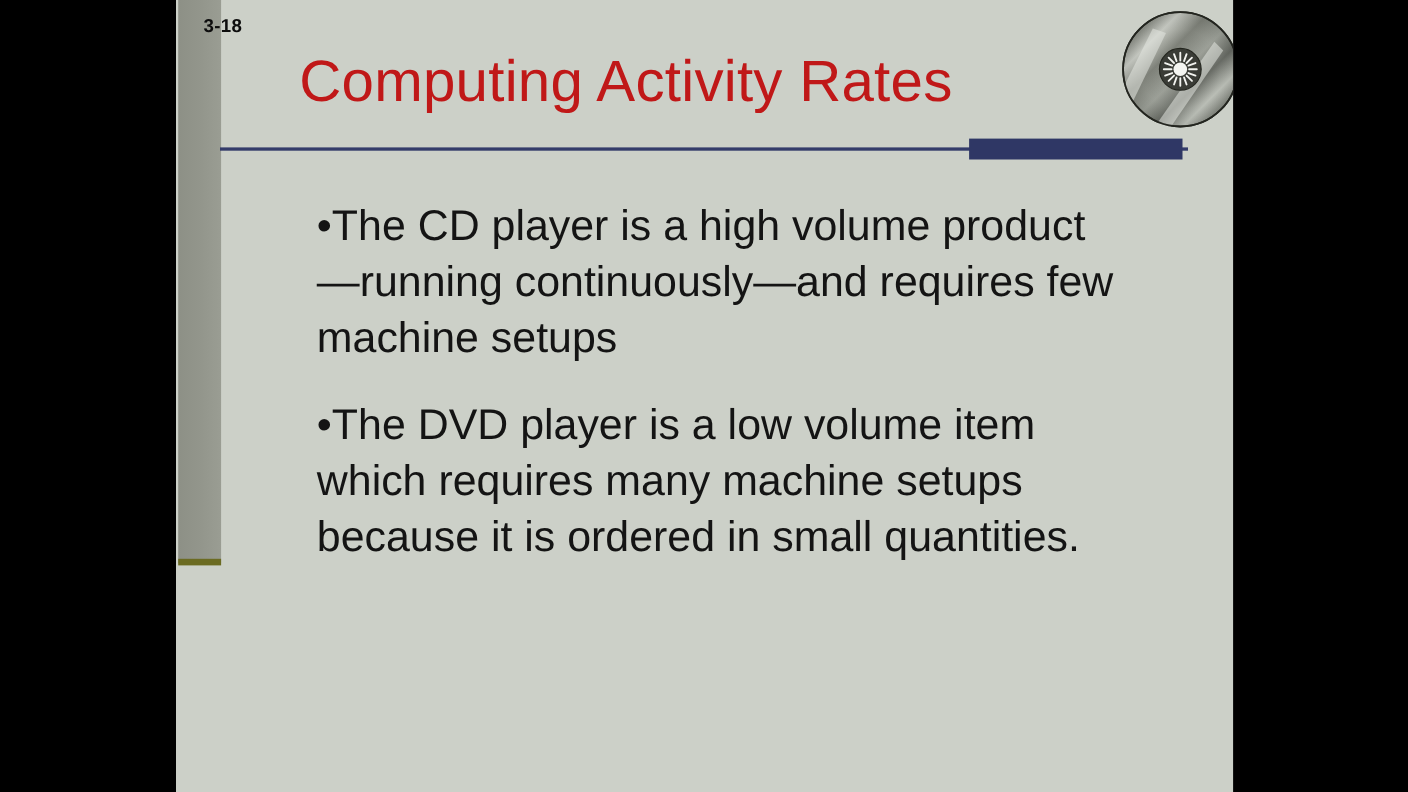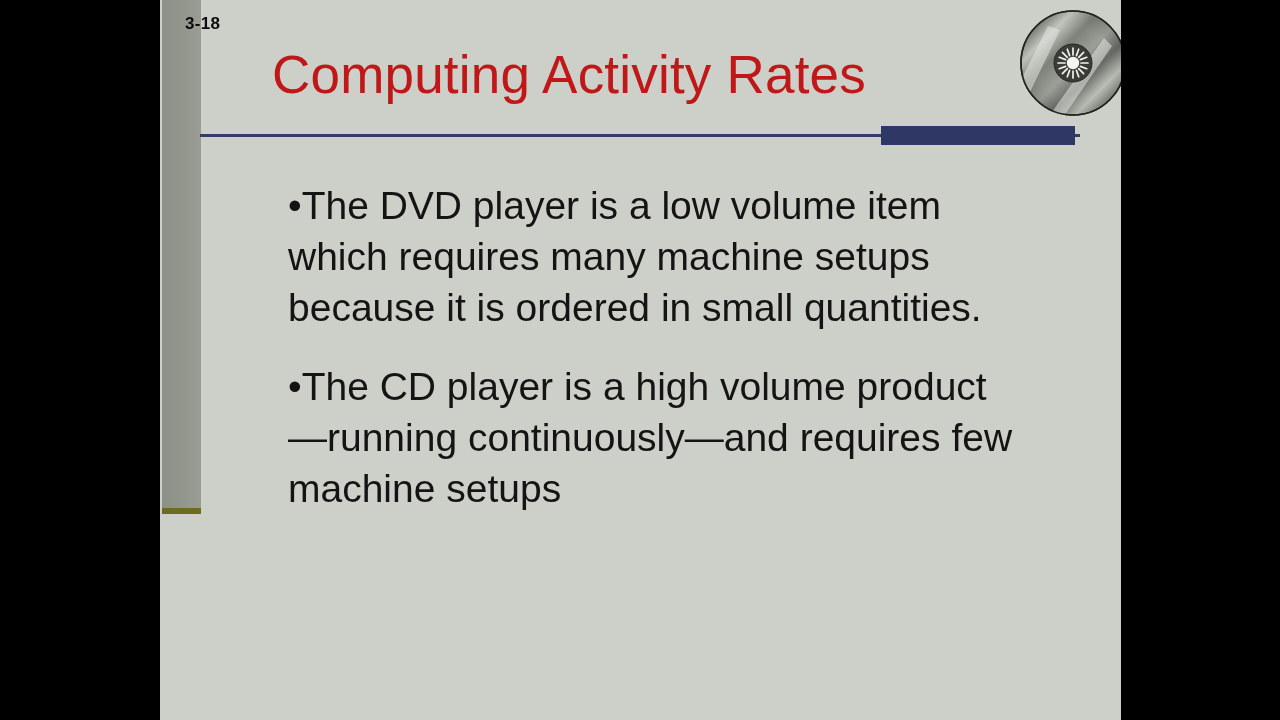--- a/index.html
+++ b/index.html
@@ -192,18 +192,18 @@
           <line x1="49.3" y1="68.8" x2="51.6" y2="62.4"></line>
           <line x1="41.2" y1="60.7" x2="47.6" y2="58.4"></line>
           <line x1="41.2" y1="49.3" x2="47.6" y2="51.6"></line>
           <line x1="49.3" y1="41.2" x2="51.6" y2="47.6"></line>
         </g>
         <circle cx="55" cy="55" r="6.2" fill="#f4f5f1"></circle>
       </svg>
     </div>
 
     <div class="body-text">
+      <p class="bullet-para"><span class="bullet-dot">•</span><span>The CD player is a high volume product—running continuously—and requires few machine setups</span></p>
       <p class="bullet-para"><span class="bullet-dot">•</span><span>The DVD player is a low volume item which requires many machine setups because it is ordered in small quantities.</span></p>
-      <p class="bullet-para"><span class="bullet-dot">•</span><span>The CD player is a high volume product—running continuously—and requires few machine setups</span></p>
     </div>
 
   </div>
 </div>
 
 </body></html>

